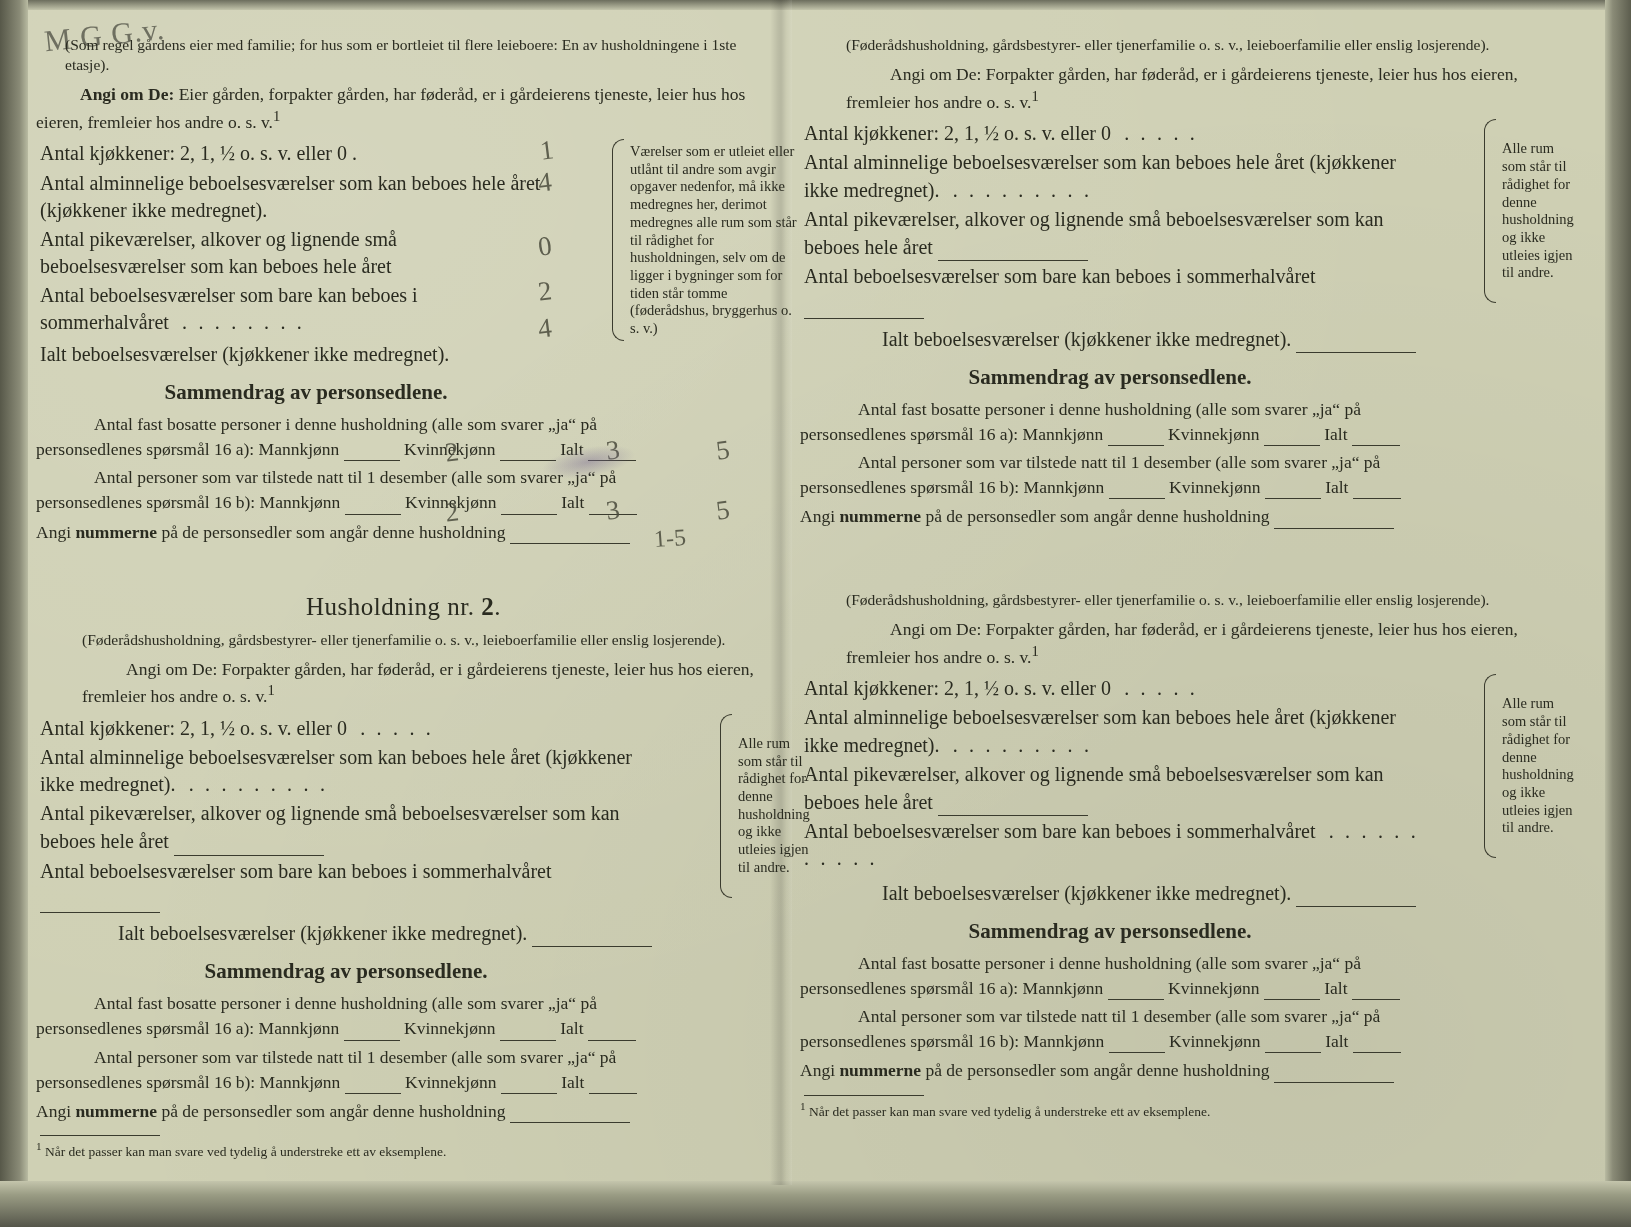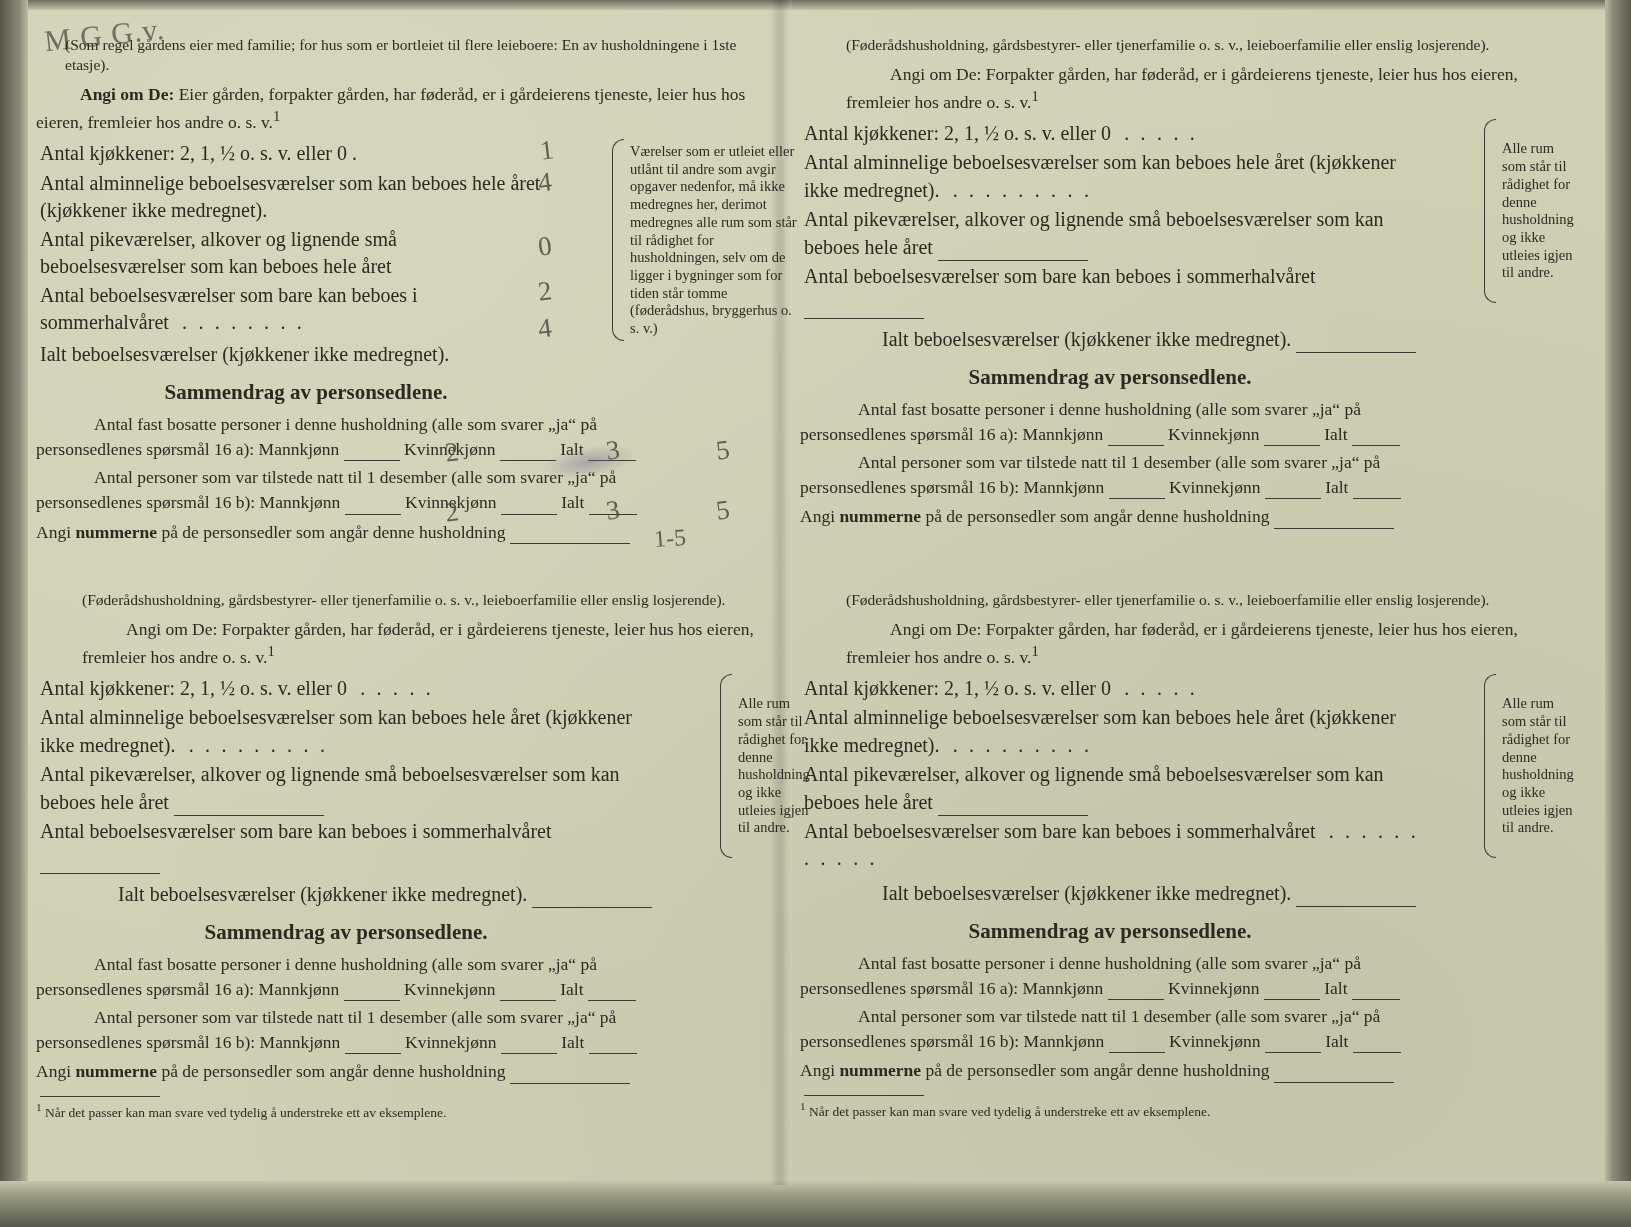--- a/index.html
+++ b/index.html
@@ -241,20 +241,24 @@
         <div class="hand" style="left:680px; top:20px;">5</div>
         <div class="hand" style="left:409px; top:82px;">2</div>
         <div class="hand" style="left:570px; top:80px;">3</div>
         <div class="hand" style="left:680px; top:80px;">5</div>
         <div class="hand" style="left:618px; top:110px; font-size:24px; transform:rotate(-4deg);">1-5</div>
         <div class="smear" style="left:505px; top:35px;"></div>
       </div>
     </div>
 
     <div style="position:absolute; left:0; top:580px; width:735px;">
+      <div class="hh-title">
+        <span>Husholdning nr.</span>
+        <span class="num">2</span>.
+      </div>
       <div class="sub" style="margin-left:46px;">(Føderådshusholdning, gårdsbestyrer- eller tjenerfamilie o. s. v., leieboerfamilie eller enslig losjerende).</div>
 
       <div class="angi" style="margin-left:46px; text-indent:44px;">
         <span>Angi om De:</span>
         <span>Forpakter gården, har føderåd, er i gårdeierens tjeneste, leier hus hos eieren, fremleier hos andre o. s. v.</span><sup>1</sup>
       </div>
 
       <div style="position:relative; margin-left:4px; width:730px;">
         <div style="width:620px;">
           <div class="q">

